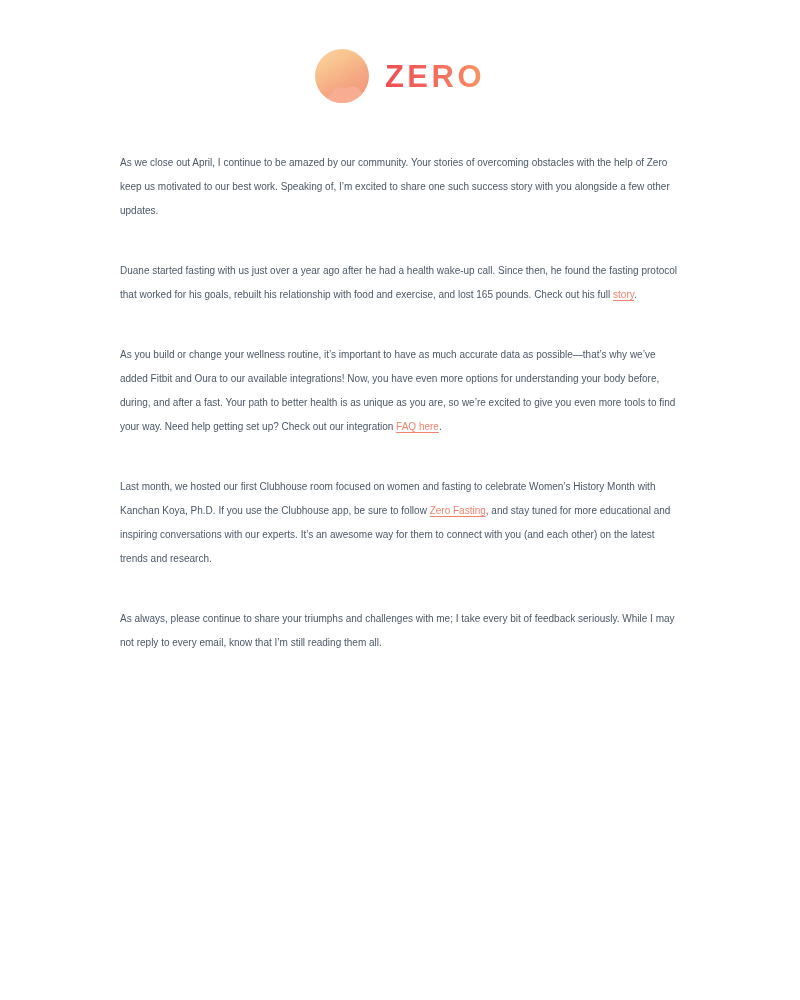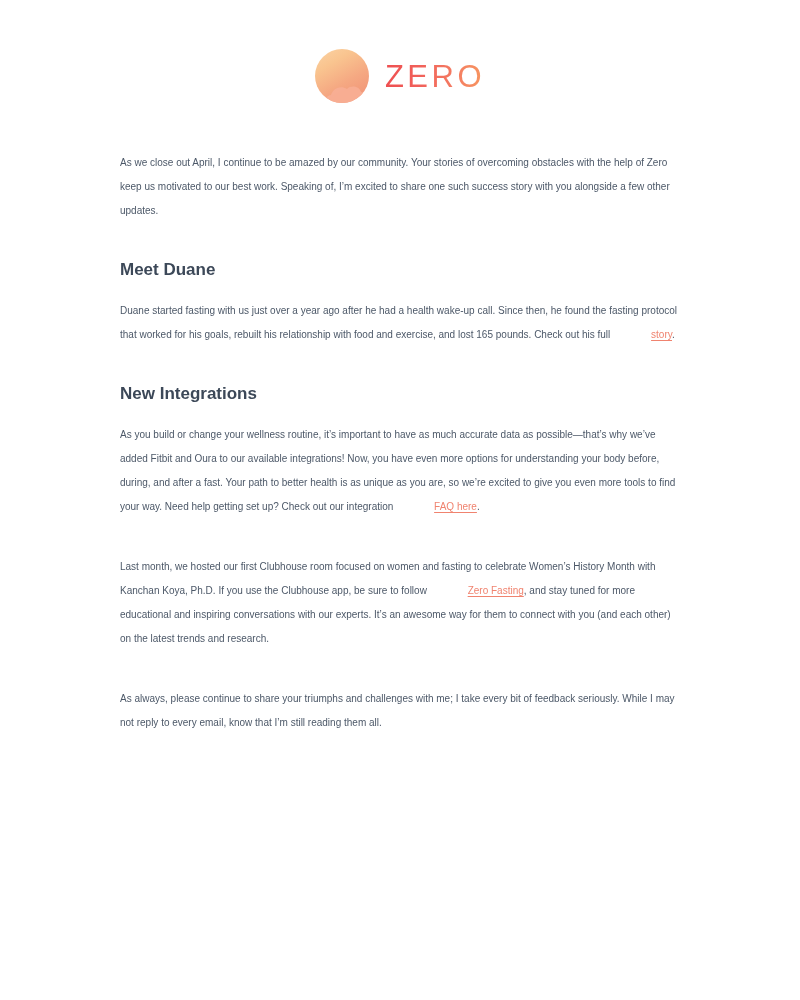--- a/index.html
+++ b/index.html
@@ -43,21 +43,21 @@
   }
   .logo-mark .cloud {
     position: absolute;
     left: 7px;
     bottom: -5px;
     width: 46px;
     height: 26px;
   }
   .wordmark {
     font-size: 31px;
-    font-weight: normal;
+    font-weight: bold;
     letter-spacing: 3.5px;
     line-height: 1;
     background: linear-gradient(90deg, #EE4F51 0%, #F1615A 35%, #F47C62 70%, #F7975F 100%);
     -webkit-background-clip: text;
     background-clip: text;
     color: transparent;
     -webkit-text-fill-color: transparent;
   }
 
   
@@ -81,21 +81,20 @@
   h2.section-heading {
     font-size: 17px;
     font-weight: bold;
     line-height: 22px;
     color: #3C4858;
     margin: 0 0 18px 0;
   }
   a.link {
     color: #F0836F;
     text-underline-offset: 2px;
-    margin-left: 38px;
   }
 </style>
 </head>
 <body>
 
 <div class="email">
 
   <div class="header">
     <div class="logo-lockup">
       <div class="logo-mark">
@@ -105,24 +104,22 @@
       </div>
       <div class="wordmark">ZERO</div>
     </div>
   </div>
 
   <div class="content">
 
 
     <p class="para">As we close out April, I continue to be amazed by our community. Your stories of overcoming obstacles with the help of Zero keep us motivated to our best work. Speaking of, I’m excited to share one such success story with you alongside a few other updates.</p>
 
-    <h2 class="section-heading">Meet Duane</h2>
     <p class="para"><span>Duane started fasting with us just over a year ago after he had a health wake-up call. Since then, he found the fasting protocol that worked for his goals, rebuilt his relationship with food and exercise, and lost 165 pounds. Check out his full </span><a class="link" href="#">story</a><span>.</span></p>
 
-    <h2 class="section-heading">New Integrations</h2>
     <p class="para"><span>As you build or change your wellness routine, it’s important to have as much accurate data as possible—that’s why we’ve added Fitbit and Oura to our available integrations! Now, you have even more options for understanding your body before, during, and after a fast. Your path to better health is as unique as you are, so we’re excited to give you even more tools to find your way. Need help getting set up? Check out our integration </span><a class="link" href="#">FAQ here</a><span>.</span></p>
 
     <p class="para"><span>Last month, we hosted our first Clubhouse room focused on women and fasting to celebrate Women’s History Month with Kanchan Koya, Ph.D. If you use the Clubhouse app, be sure to follow </span><a class="link" href="#">Zero Fasting</a><span>, and stay tuned for more educational and inspiring conversations with our experts. It’s an awesome way for them to connect with you (and each other) on the latest trends and research.</span></p>
 
     <p class="para">As always, please continue to share your triumphs and challenges with me; I take every bit of feedback seriously. While I may not reply to every email, know that I’m still reading them all.</p>
 
   </div>
 </div>
 
 </body></html>

